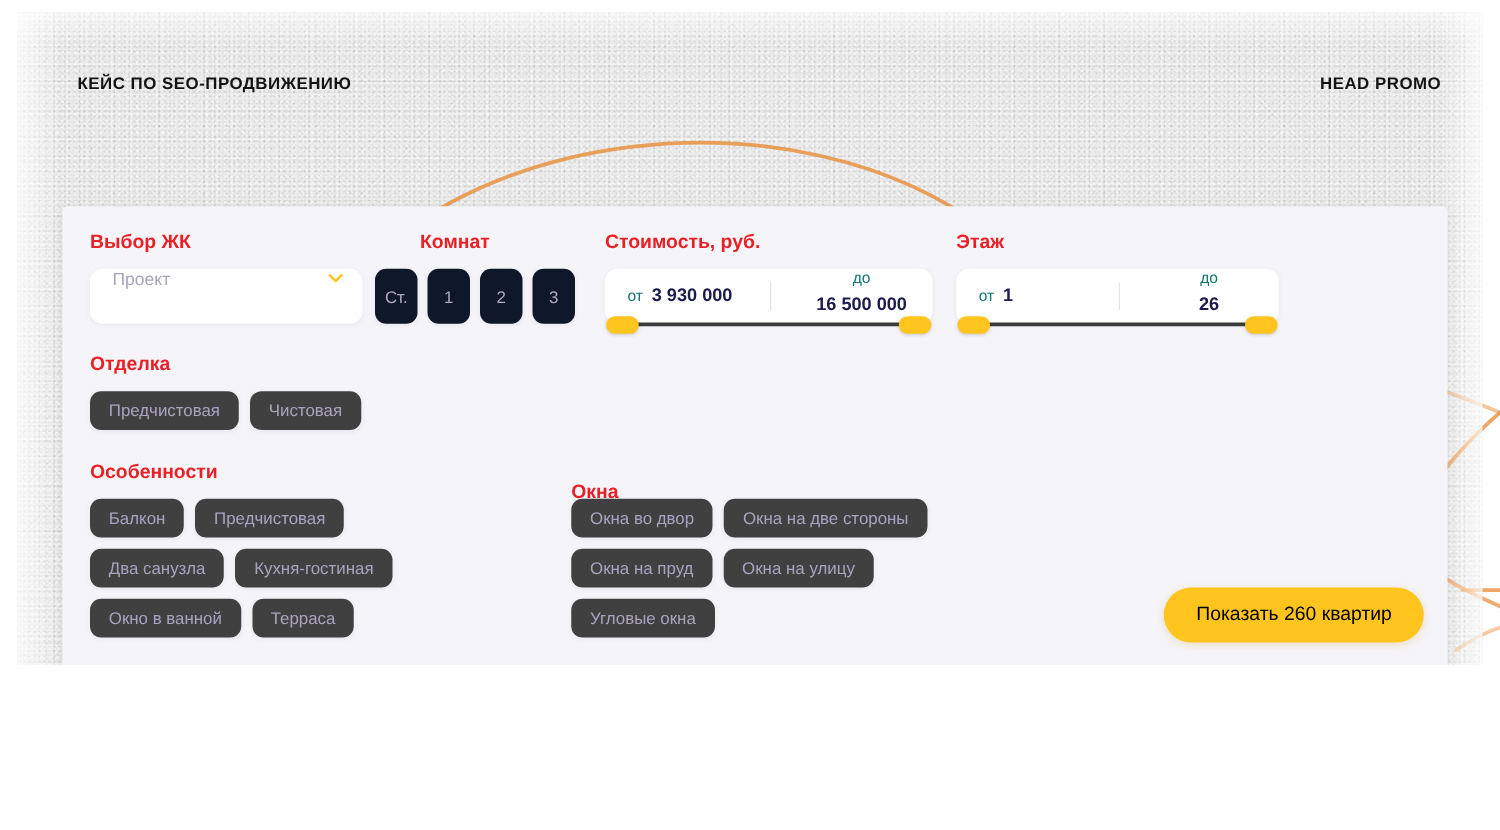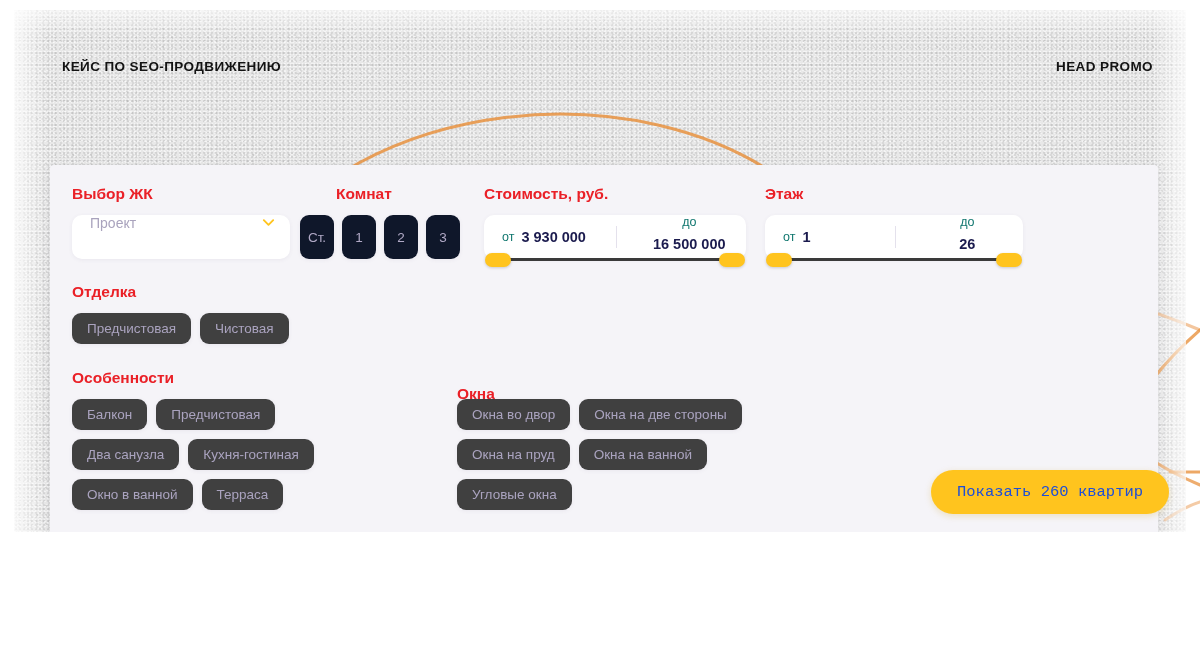--- a/index.html
+++ b/index.html
@@ -180,23 +180,23 @@
 
   
   .cta {
     position: absolute;
     left: 881px; top: 305px;
     height: 44px;
     padding: 0 26px;
     background: #ffc41e;
     border: none;
     border-radius: 22px;
-    font-family: Liberation Mono, monospace;
+    font-family: Liberation Sans, sans-serif;
     font-size: 15.5px;
-    color: #1d4ed8;
+    color: #000000;
     cursor: pointer;
     box-shadow: 0 2px 7px rgba(200,150,0,.22);
     white-space: nowrap;
   }
 </style>
 </head>
 <body>
 
 <div id="page">
 
@@ -292,20 +292,20 @@
       <div class="pill">Кухня-гостиная</div>
       <div class="pill">Окно в ванной</div>
       <div class="pill">Терраса</div>
     </div>
 
     <div class="label" style="left:407px; top:220px;">Окна</div>
     <div class="pill-row" style="left:407px; top:234px; max-width:330px;">
       <div class="pill">Окна во двор</div>
       <div class="pill">Окна на две стороны</div>
       <div class="pill">Окна на пруд</div>
-      <div class="pill">Окна на ванной</div>
+      <div class="pill">Окна на улицу</div>
       <div class="pill">Угловые окна</div>
     </div>
 
     <button class="cta">Показать 260 квартир</button>
   </div>
 
 </div>
 
 </body></html>

